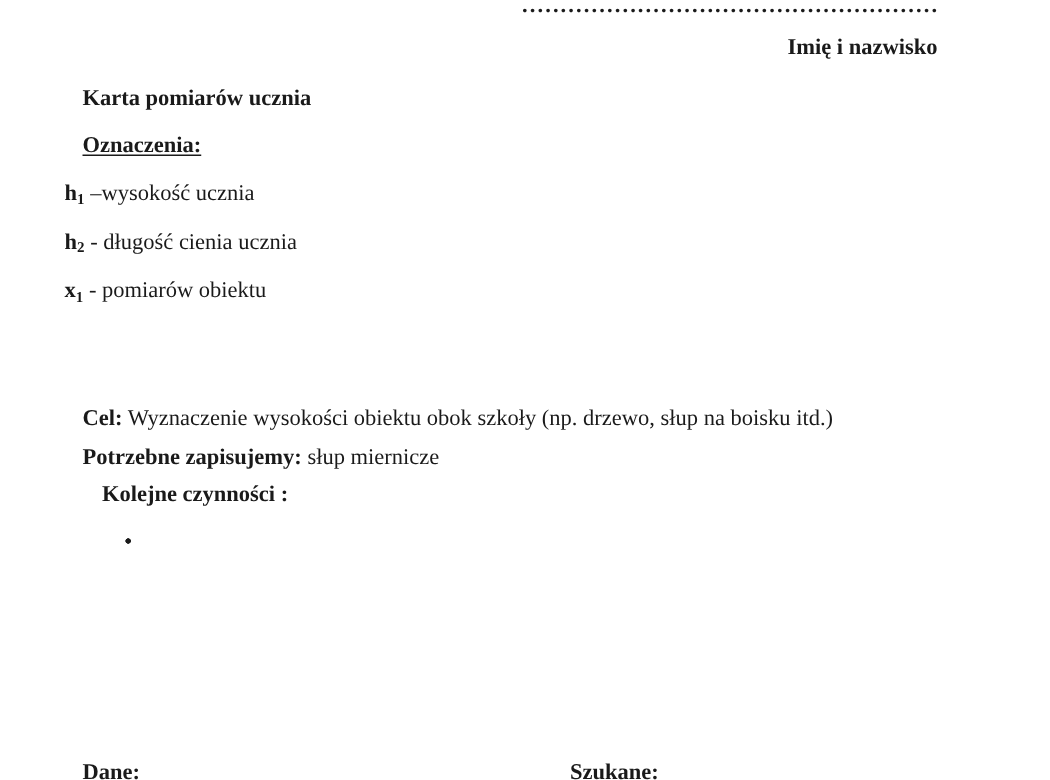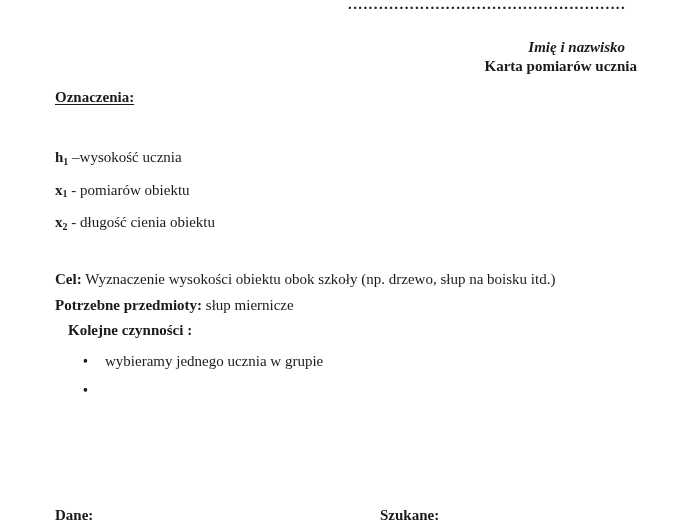--- a/index.html
+++ b/index.html
@@ -25,43 +25,41 @@
     top: -2px;
     left: 348px;
     width: 278px;
     overflow: hidden;
     white-space: nowrap;
     font-weight: bold;
     letter-spacing: 1.4px;
     line-height: 12px;
   }
   .name-label {
-    top: 38px;
+    top: 23px;
     right: 75px;
     font-weight: bold;
-    font-style: italic;
   }
   .page-title {
     top: 57px;
     left: 55px;
     width: 582px;
-    text-align: right;
+    text-align: left;
     font-weight: bold;
   }
   .section-heading {
     top: 88px;
     left: 55px;
     font-weight: bold;
     text-decoration: underline;
     text-underline-offset: 2px;
   }
   .definitions {
     top: 113px;
-    left: 55px;
-    margin-top: 28px;
+    left: 43px;
   }
   .definitions .def-line {
     line-height: 32.5px;
   }
   .goal-line       { top: 270px; left: 55px; width: 600px; }
   .materials-line  { top: 296px; left: 55px; width: 600px; }
   .procedure-head  { top: 321px; left: 55px; font-weight: bold; margin-left: 13px; }
 
   ul.procedure-list {
     top: 347px;
@@ -107,37 +105,37 @@
   <div class="abs dotted-line">......................................................</div>
 
   <div class="abs name-label">Imię i nazwisko</div>
 
   <div class="abs page-title">Karta pomiarów ucznia</div>
 
   <div class="abs section-heading">Oznaczenia:</div>
 
   <div class="abs definitions">
       <div class="def-line"><span class="li-text"><span class="b">h</span><sub class="b">1</sub><span> –wysokość ucznia</span></span></div>
+      <div class="def-line"><span class="li-text"><span class="b">h</span><sub class="b">2</sub><span> - długość cienia ucznia</span></span></div>
       <div class="def-line"><span class="li-text"><span class="b">x</span><sub class="b">1</sub><span> - pomiarów obiektu</span></span></div>
-      <div class="def-line"><span class="li-text"><span class="b">x</span><sub class="b">2</sub><span> - długość cienia obiektu</span></span></div>
     </div>
 
   <div class="abs goal-line">
     <span class="b">Cel:</span><span> Wyznaczenie wysokości obiektu obok szkoły (np. drzewo, słup na boisku itd.)</span>
   </div>
 
   <div class="abs materials-line">
-    <span class="b">Potrzebne przedmioty:</span><span> słup miernicze</span>
+    <span class="b">Potrzebne zapisujemy:</span><span> słup miernicze</span>
   </div>
 
   <div class="abs procedure-head">Kolejne czynności :</div>
 
   <ul class="abs procedure-list">
       <li><span class="marker">•</span></li>
-      <li><span class="marker">•</span><span class="li-text"><span>wybieramy jednego ucznia w grupie</span></span></li>
+      <li><span class="marker">•</span></li>
       <li><span class="marker">•</span></li>
       <li><span class="marker">•</span></li>
     </ul>
 
   <div class="abs footer-row">
     <span class="dane-label">Dane:</span>
     <span class="szukane-label">Szukane:</span>
   </div>
 
 </div>

